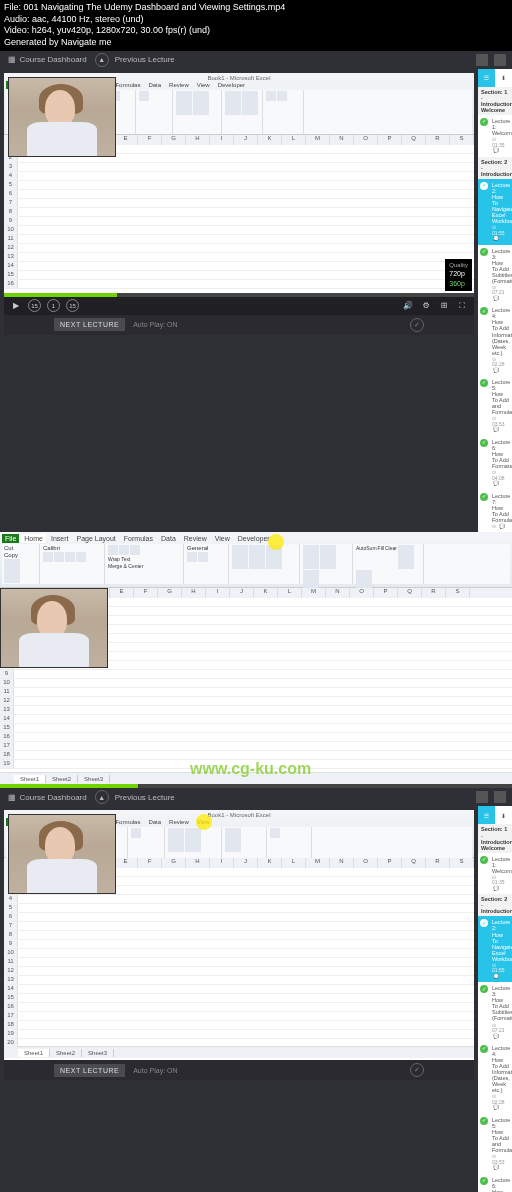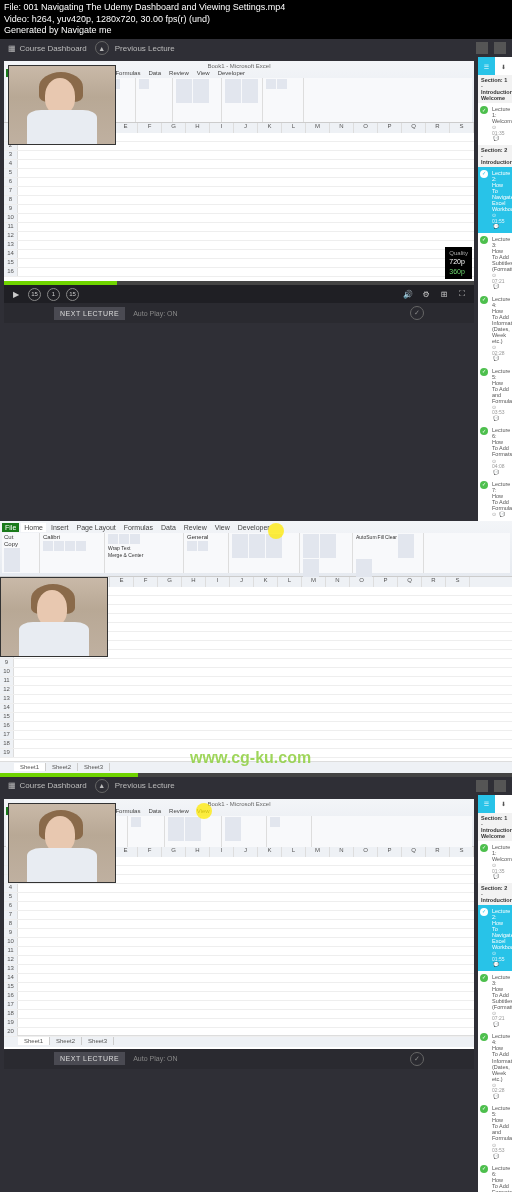--- a/index.html
+++ b/index.html
@@ -83,20 +83,21 @@
   
   .scroll-h { height: 12px; background: #eef1f5; border-top: 1px solid #ddd; display: flex; align-items: center; font-size: 6px; color: #555; }
   .sheet-tab { padding: 1px 6px; border-right: 1px solid #ccc; }
   .sheet-tab.active { background: #fff; }
 </style>
 </head>
 <body>
 
 <div class="metadata">
   <div>File: 001 Navigating The Udemy Dashboard and Viewing Settings.mp4</div>
+  <div>Audio: aac, 44100 Hz, stereo (und)</div>
   <div>Video: h264, yuv420p, 1280x720, 30.00 fps(r) (und)</div>
   <div>Generated by Navigate me</div>
 </div>
 
 <div class="panel">
   <div class="topbar">
     <div class="dash">▦ <span>Course Dashboard</span></div>
     <div class="circ">▲</div>
     <div class="prev">
         <span>Previous Lecture</span>

